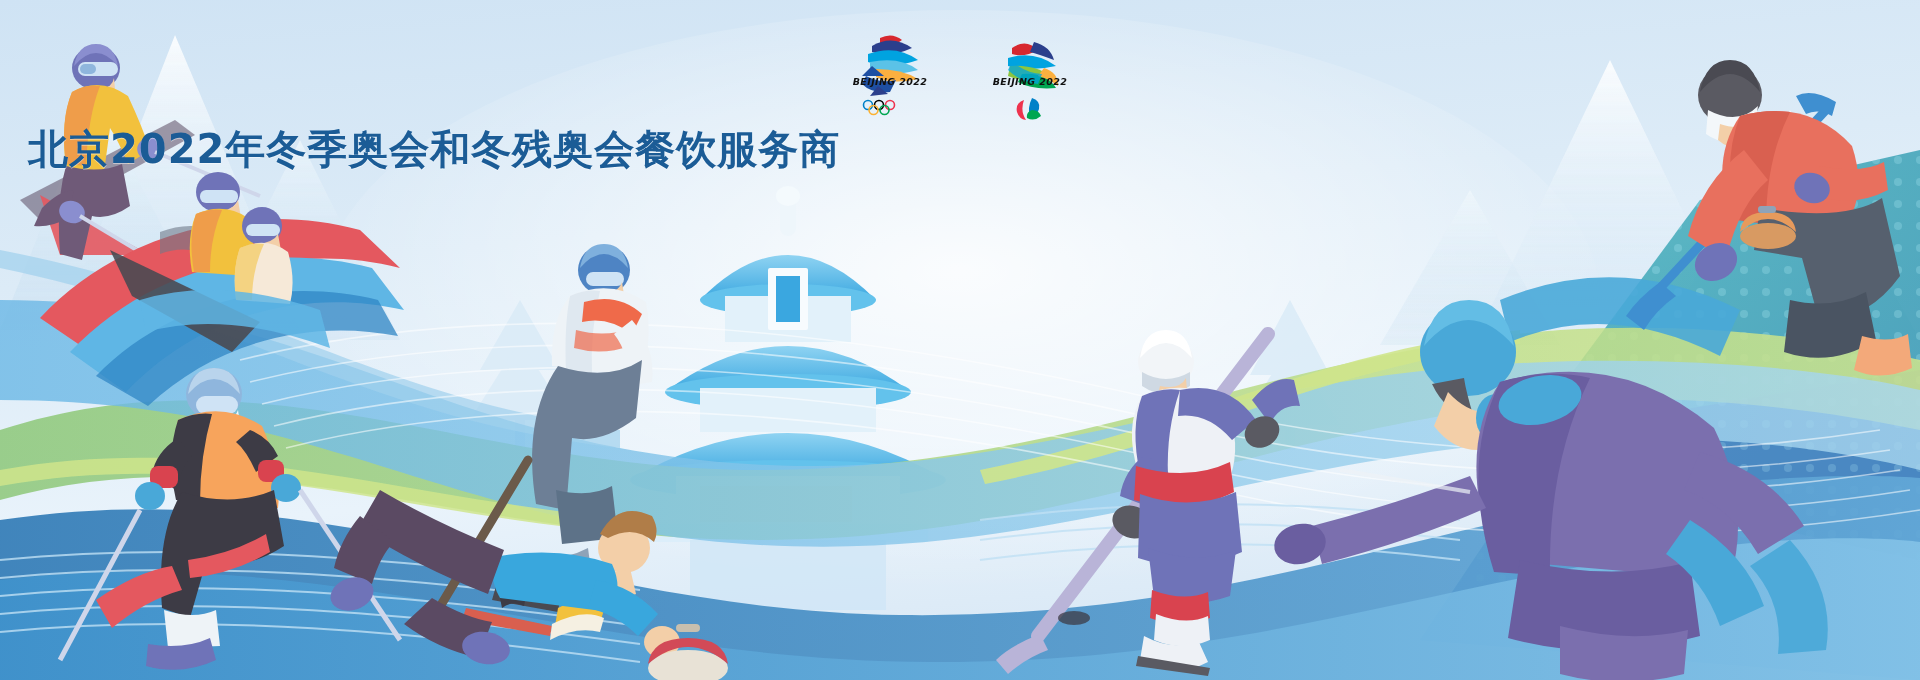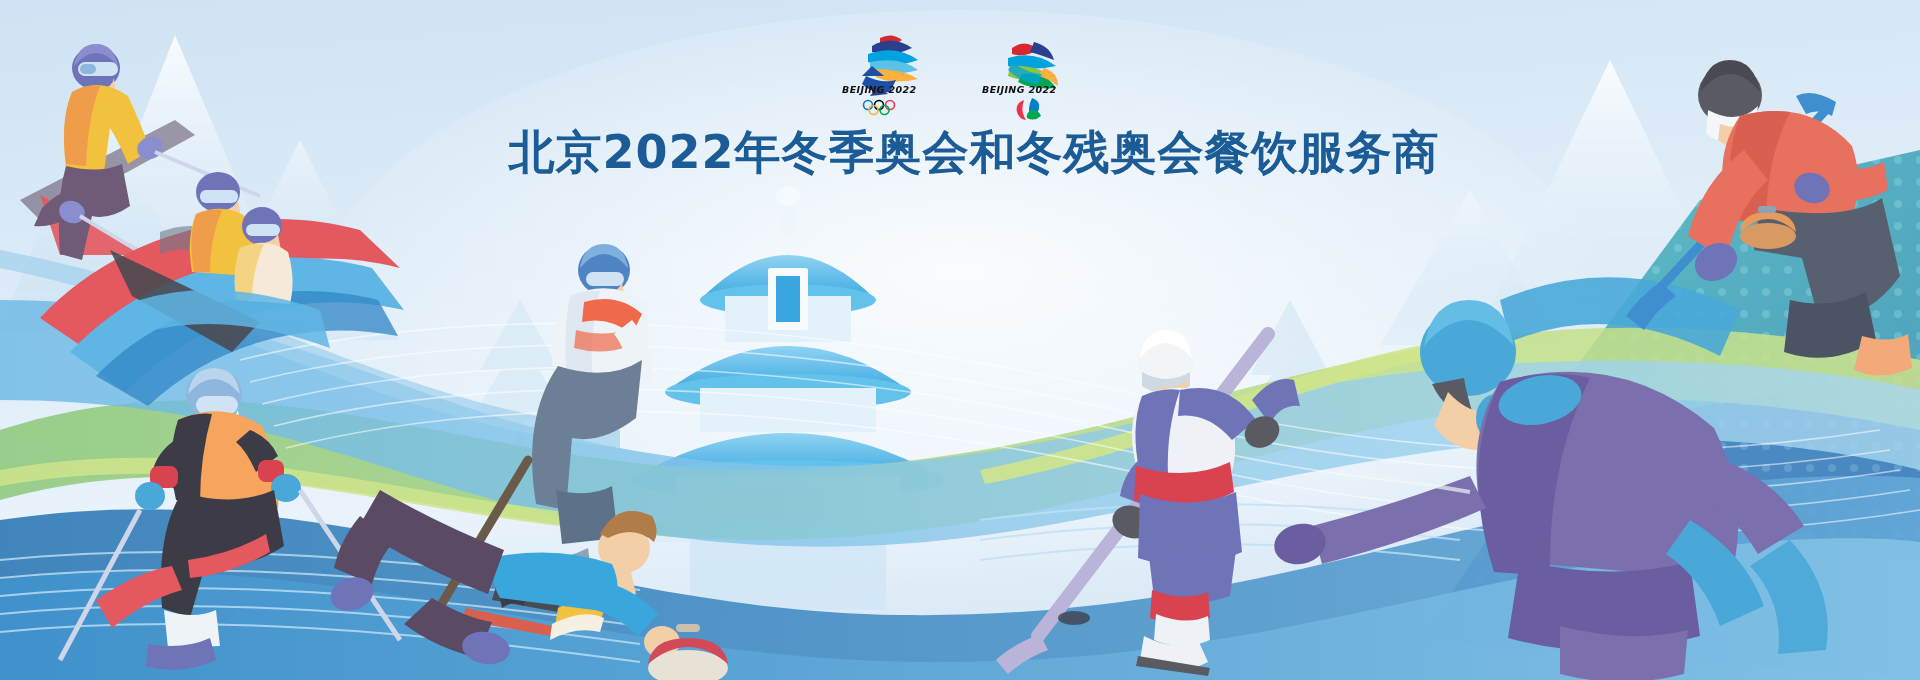--- a/index.html
+++ b/index.html
@@ -1,27 +1,27 @@
 <!DOCTYPE html>
 <html><head>
 <meta charset="utf-8">
 <style>
   html,body{margin:0;padding:0;background:#dce9f5;}
   body{font-family:"Liberation Sans","DejaVu Sans",sans-serif;}
   .banner{position:relative;width:1920px;height:680px;overflow:hidden;
     background:linear-gradient(170deg,#cfe2f3 0%,#dceaf6 30%,#e7f1fa 55%,#dbeaf6 100%);}
   .layer{position:absolute;inset:0;}
   svg{display:block;}
-  .title{position:absolute;left:0;right:0;top:122px;text-align:center;
-    font-size:46px;font-weight:bold;letter-spacing:1px;color:#1b5c96;
+  .title{position:absolute;left:0;right:0;top:122px;
+    font-size:40px;font-weight:bold;letter-spacing:1px;color:#1b5c96;
     font-family:"DejaVu Sans","Liberation Sans",sans-serif;
     text-shadow:0 1px 0 rgba(255,255,255,.45);white-space:nowrap;margin-left:28px;}
   .emblems{position:absolute;left:0;right:0;top:24px;display:flex;justify-content:center;gap:44px;}
   .emblem{width:96px;height:96px;position:relative;}
-  .emblem .wordmark{position:absolute;left:0;right:0;top:60px;
+  .emblem .wordmark{position:absolute;left:0;right:0;top:52px;text-align:center;
     font-size:9.5px;font-weight:bold;font-style:italic;color:#111;letter-spacing:.4px;
     font-family:"DejaVu Sans","Liberation Sans",sans-serif;}
 </style>
 </head>
 <body>
 
 <div class="banner">
 
   <div class="layer">
   <svg width="1920" height="680" viewBox="0 0 1920 680">

